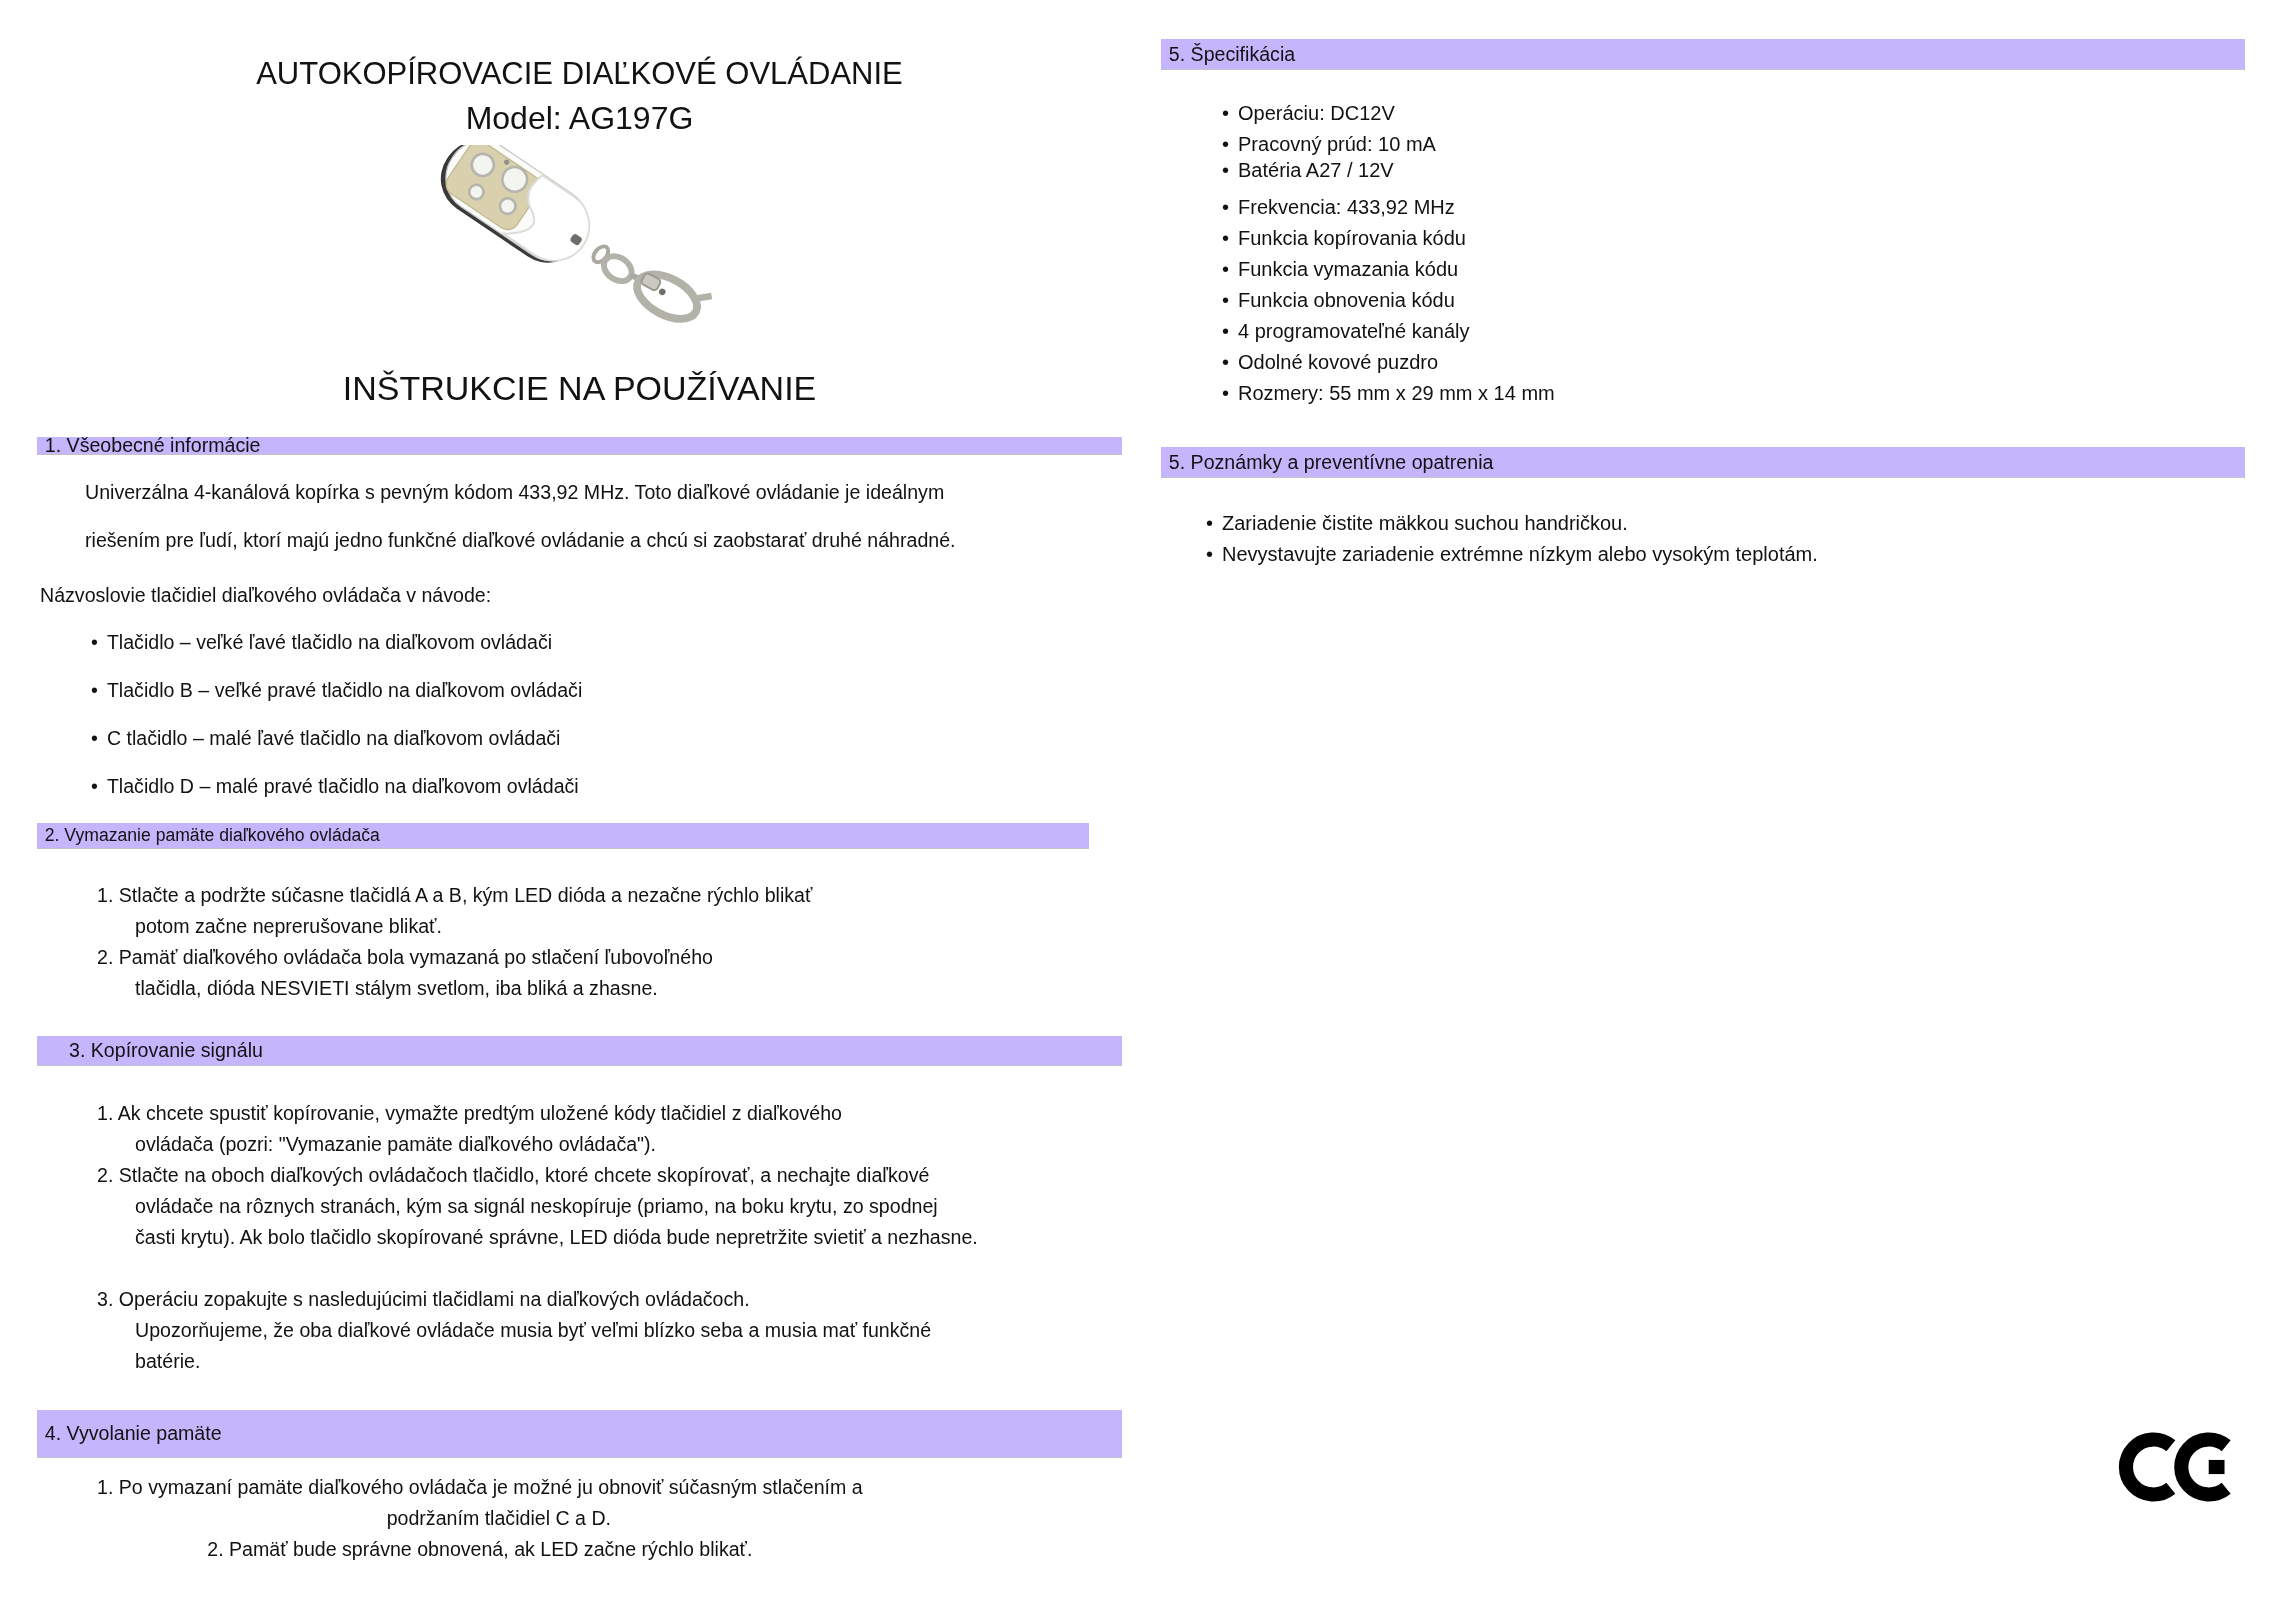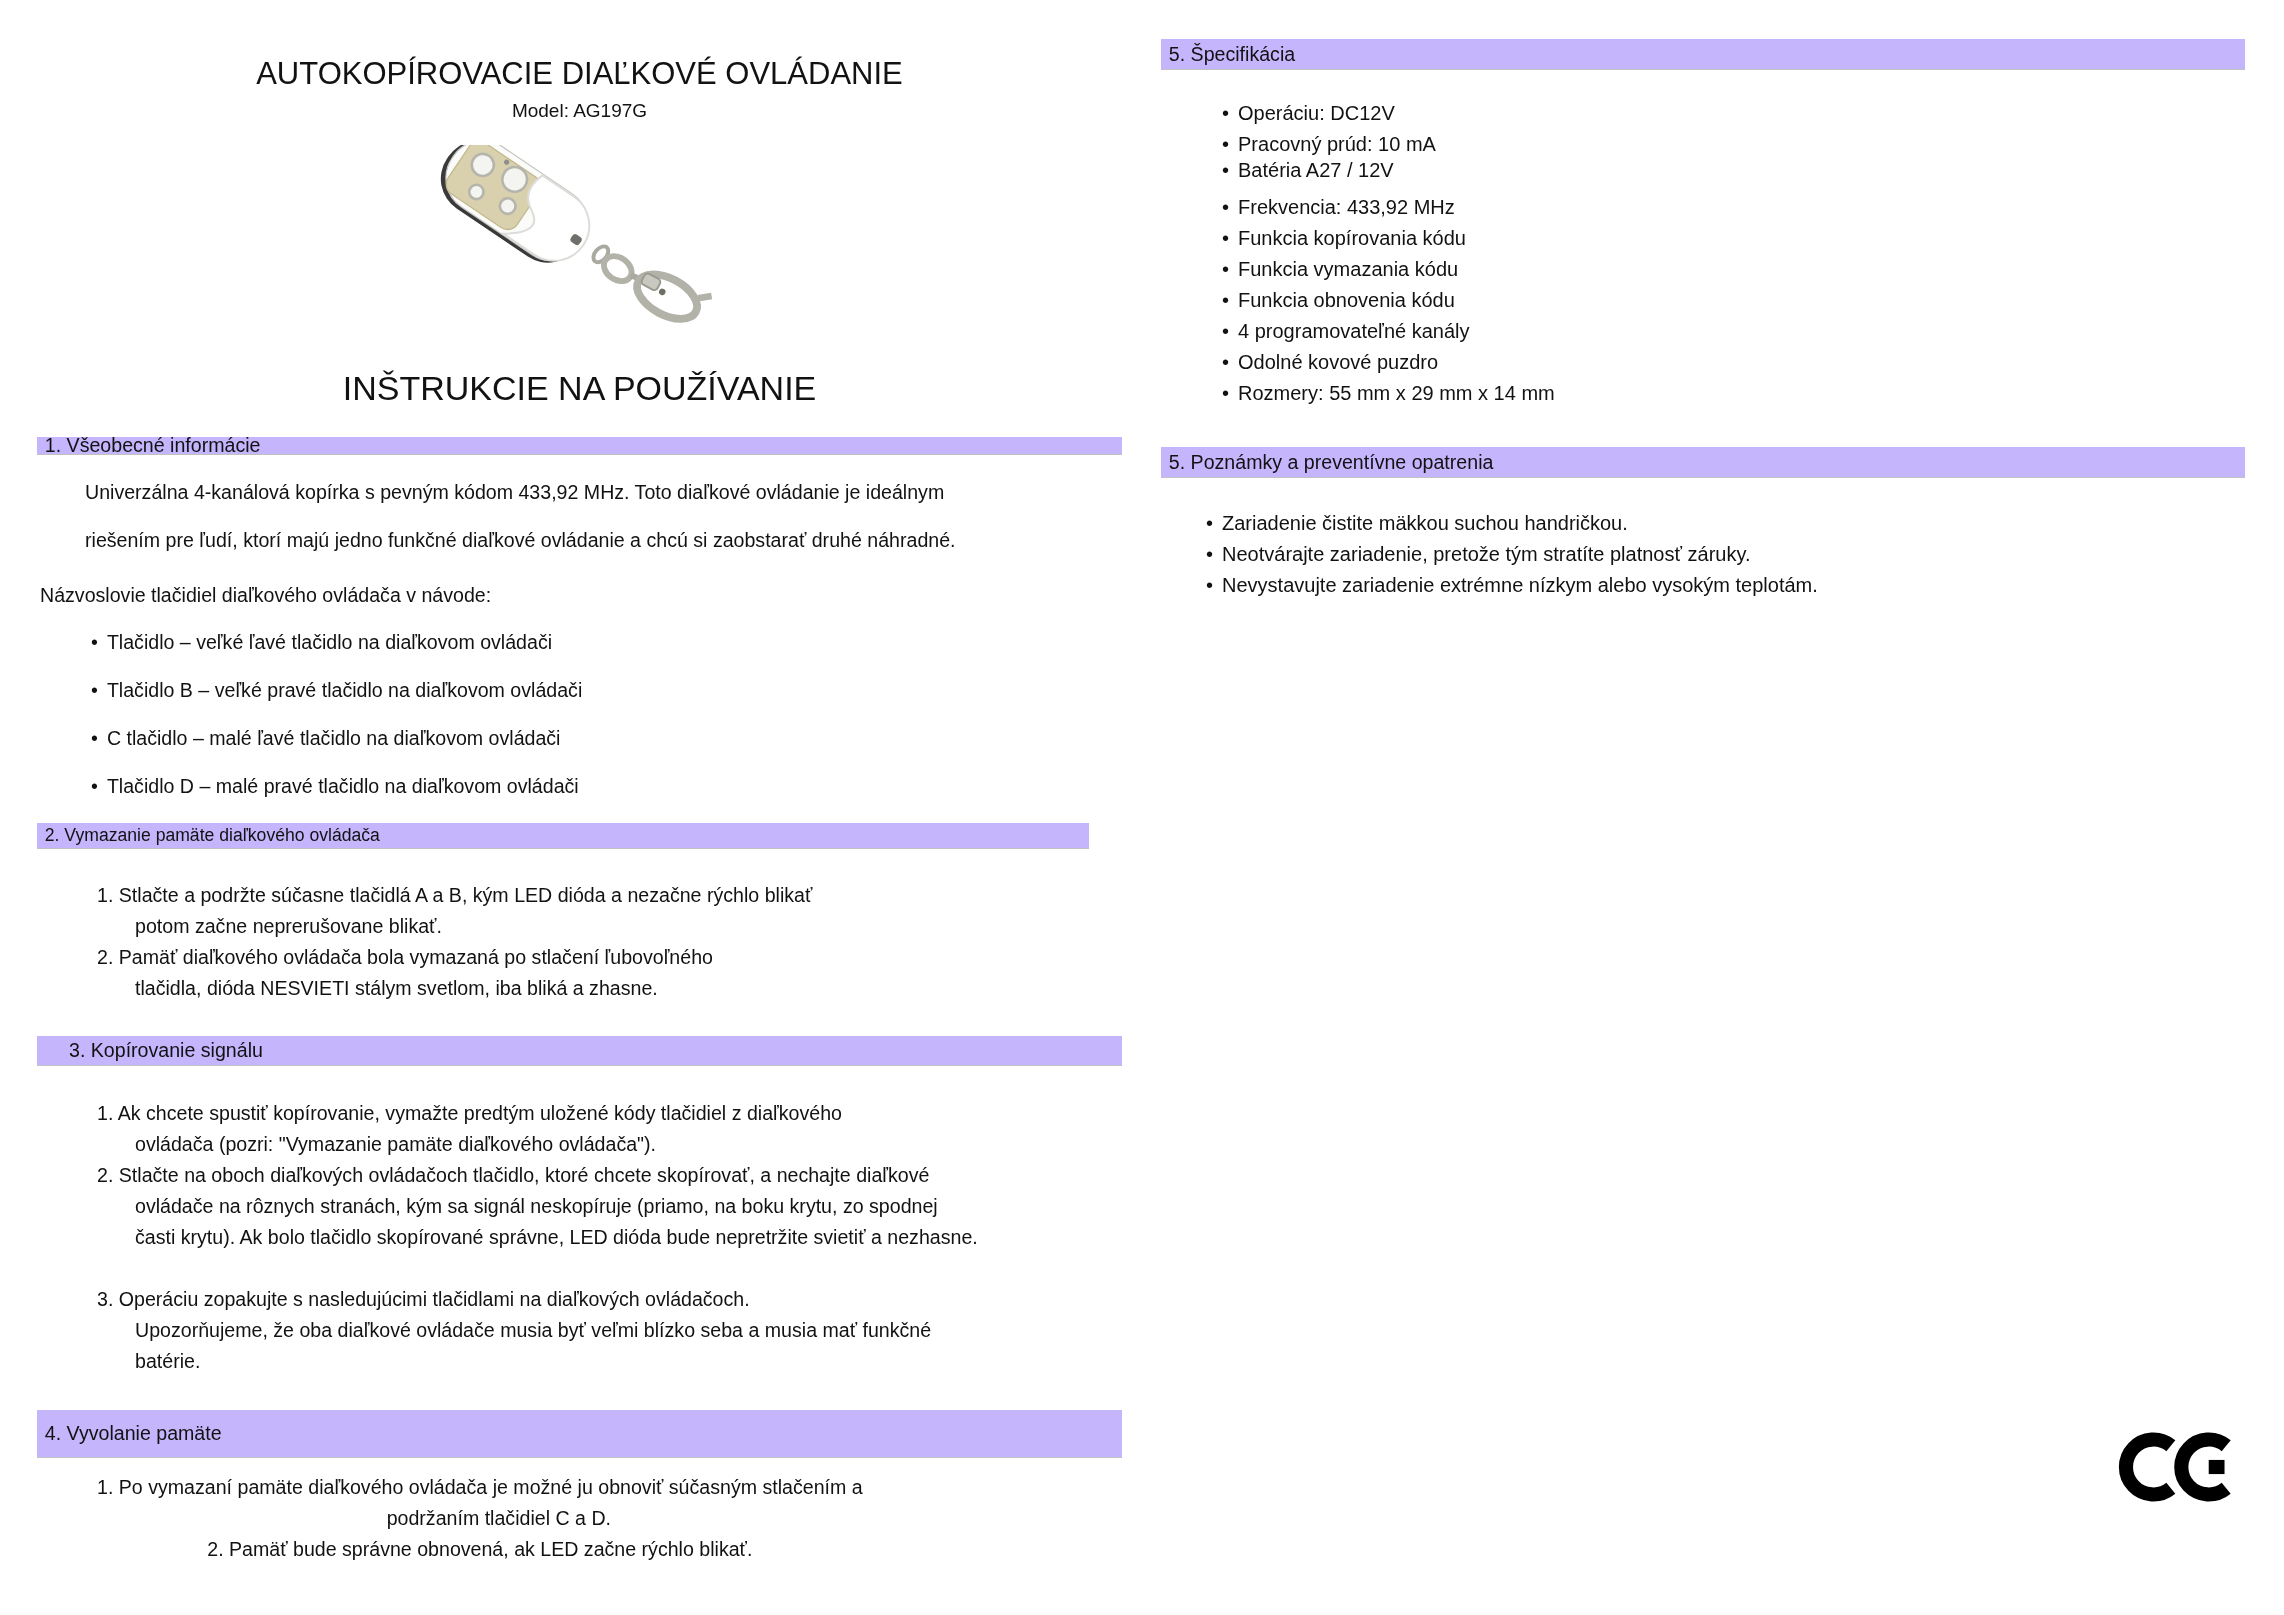--- a/index.html
+++ b/index.html
@@ -21,21 +21,21 @@
     border-bottom:1.3px solid #c2c2c2;
     display:flex;align-items:center;
     box-sizing:border-box;
     padding-left:7.8px;
     font-size:19.6px;
     white-space:nowrap;
   }
 
   
   #doc-title{left:37px;top:56px;width:1085px;font-size:31px;}
-  #doc-model{left:37px;top:100px;width:1085px;font-size:19px;}
+  #doc-model{left:37px;top:100px;width:1085px;font-size:32px;}
   #subtitle{left:37px;top:369px;width:1085px;font-size:34px;}
 
   
   #remote-img{left:430px;top:145px;width:287px;height:192px;}
 
   
   #bar-1{left:37px;top:437px;width:1085px;height:18px;}
   #para-1{left:40px;top:468px;width:1085px;font-size:19.6px;line-height:48px;margin-left:45px;}
   #naming-intro{left:40px;top:584px;font-size:19.6px;}
   #btn-list{left:91px;top:618px;font-size:19.6px;}
@@ -161,21 +161,20 @@
   <div class="li nowrap"><span class="bullet">•</span><span>Funkcia obnovenia kódu</span></div>
   <div class="li nowrap"><span class="bullet">•</span><span>4 programovateľné kanály</span></div>
   <div class="li nowrap"><span class="bullet">•</span><span>Odolné kovové puzdro</span></div>
   <div class="li nowrap"><span class="bullet">•</span><span>Rozmery: 55 mm x 29 mm x 14 mm</span></div>
 </div>
 
 <div class="abs bar" id="bar-5b">5. Poznámky a preventívne opatrenia</div>
 
 <div class="abs" id="notes-list">
   <div class="li nowrap"><span class="bullet">•</span><span>Zariadenie čistite mäkkou suchou handričkou.</span></div>
-  <div class="li nowrap"><span class="bullet">•</span><span>Neotvárajte zariadenie, pretože tým stratíte platnosť záruky.</span></div>
   <div class="li nowrap"><span class="bullet">•</span><span>Nevystavujte zariadenie extrémne nízkym alebo vysokým teplotám.</span></div>
 </div>
 
 <div class="abs" id="ce-mark">
   <svg width="129" height="102" viewBox="0 0 310 190">
     <path d="M 127 44 A 66 66 0 1 0 127 146" fill="none" stroke="#000" stroke-width="34"></path>
     <path d="M 260 44 A 66 66 0 1 0 260 146" fill="none" stroke="#000" stroke-width="34"></path>
     <path d="M 218 95 H 256" fill="none" stroke="#000" stroke-width="34"></path>
   </svg>
 </div>

